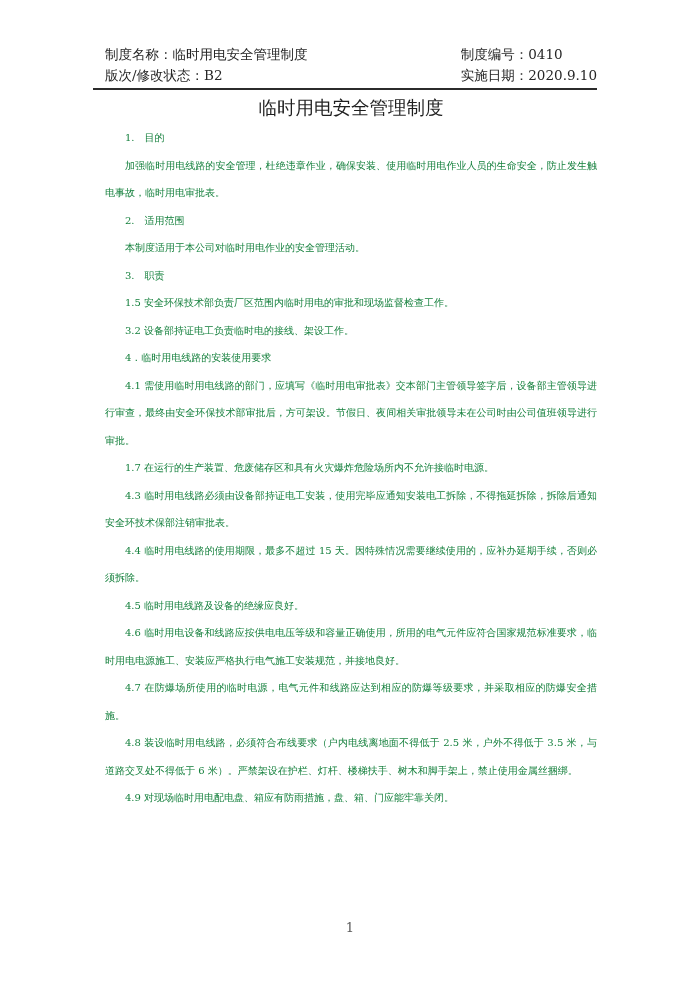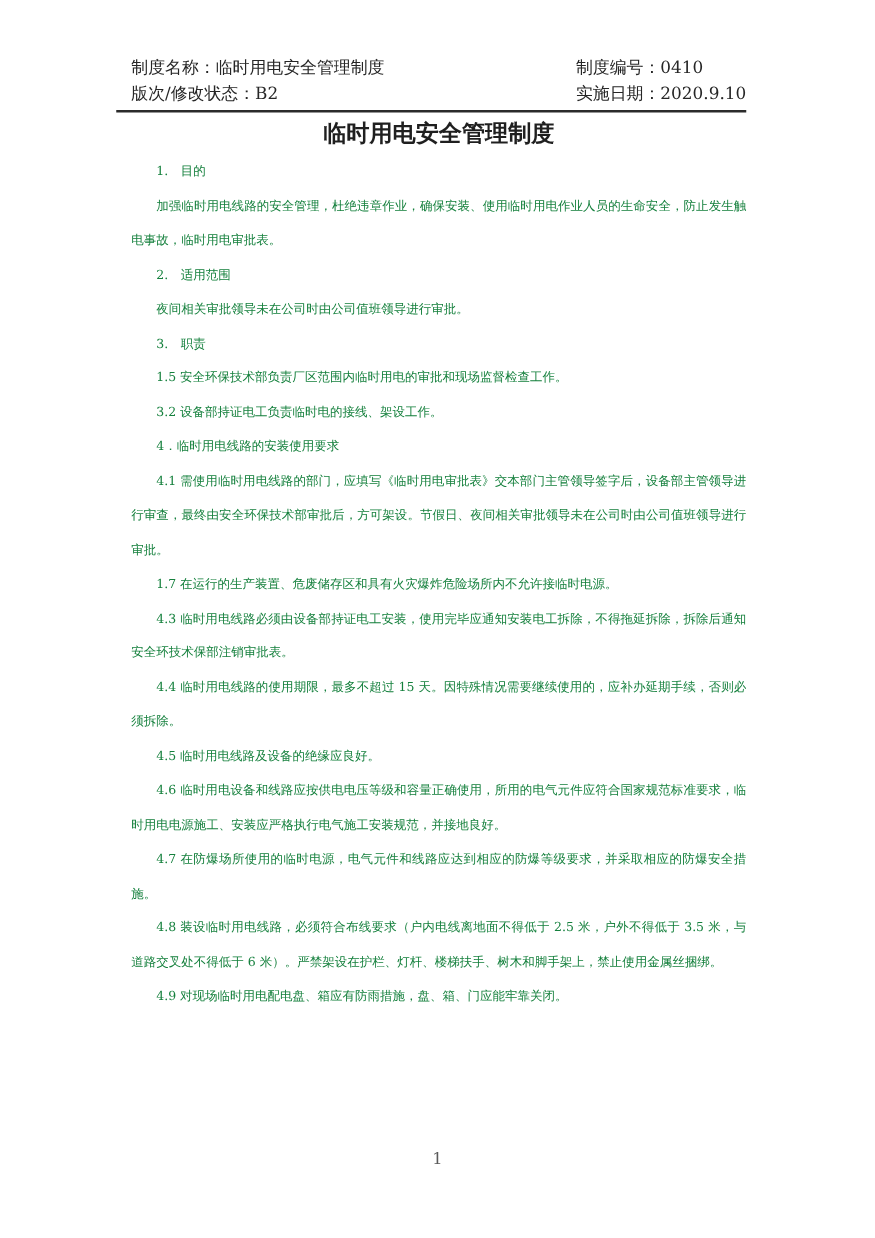--- a/index.html
+++ b/index.html
@@ -32,21 +32,21 @@
   .header-rule {
     height: 0;
     border: 0;
     border-top: 2px solid #2b2b2b;
     margin: 3px 0 0 -12px;
     width: calc(100% + 12px);
   }
   .doc-title {
     margin: 5px 0 0 0;
     text-align: center;
-    font-weight: bold;
+    font-weight: normal;
     font-size: 18.5px;
     line-height: 26px;
     color: #1f1f1f;
   }
   .doc-body {
     margin-top: 3px;
   }
   .para {
     margin: 0;
     font-size: 10px;
@@ -82,21 +82,21 @@
   </div>
 
   <hr class="header-rule">
 
   <h1 class="doc-title">临时用电安全管理制度</h1>
 
   <div class="doc-body">
     <p class="para">1.　目的</p>
     <p class="para">加强临时用电线路的安全管理，杜绝违章作业，确保安装、使用临时用电作业人员的生命安全，防止发生触电事故，临时用电审批表。</p>
     <p class="para">2.　适用范围</p>
-    <p class="para">夜间相关审批领导未在公司时由公司值班领导进行审批。</p>
+    <p class="para">本制度适用于本公司对临时用电作业的安全管理活动。</p>
     <p class="para">3.　职责</p>
     <p class="para">1.5 安全环保技术部负责厂区范围内临时用电的审批和现场监督检查工作。</p>
     <p class="para">3.2 设备部持证电工负责临时电的接线、架设工作。</p>
     <p class="para">4．临时用电线路的安装使用要求</p>
     <p class="para">4.1 需使用临时用电线路的部门，应填写《临时用电审批表》交本部门主管领导签字后，设备部主管领导进行审查，最终由安全环保技术部审批后，方可架设。节假日、夜间相关审批领导未在公司时由公司值班领导进行审批。</p>
     <p class="para">1.7 在运行的生产装置、危废储存区和具有火灾爆炸危险场所内不允许接临时电源。</p>
     <p class="para">4.3 临时用电线路必须由设备部持证电工安装，使用完毕应通知安装电工拆除，不得拖延拆除，拆除后通知安全环技术保部注销审批表。</p>
     <p class="para">4.4 临时用电线路的使用期限，最多不超过 15 天。因特殊情况需要继续使用的，应补办延期手续，否则必须拆除。</p>
     <p class="para">4.5 临时用电线路及设备的绝缘应良好。</p>
     <p class="para">4.6 临时用电设备和线路应按供电电压等级和容量正确使用，所用的电气元件应符合国家规范标准要求，临时用电电源施工、安装应严格执行电气施工安装规范，并接地良好。</p>

